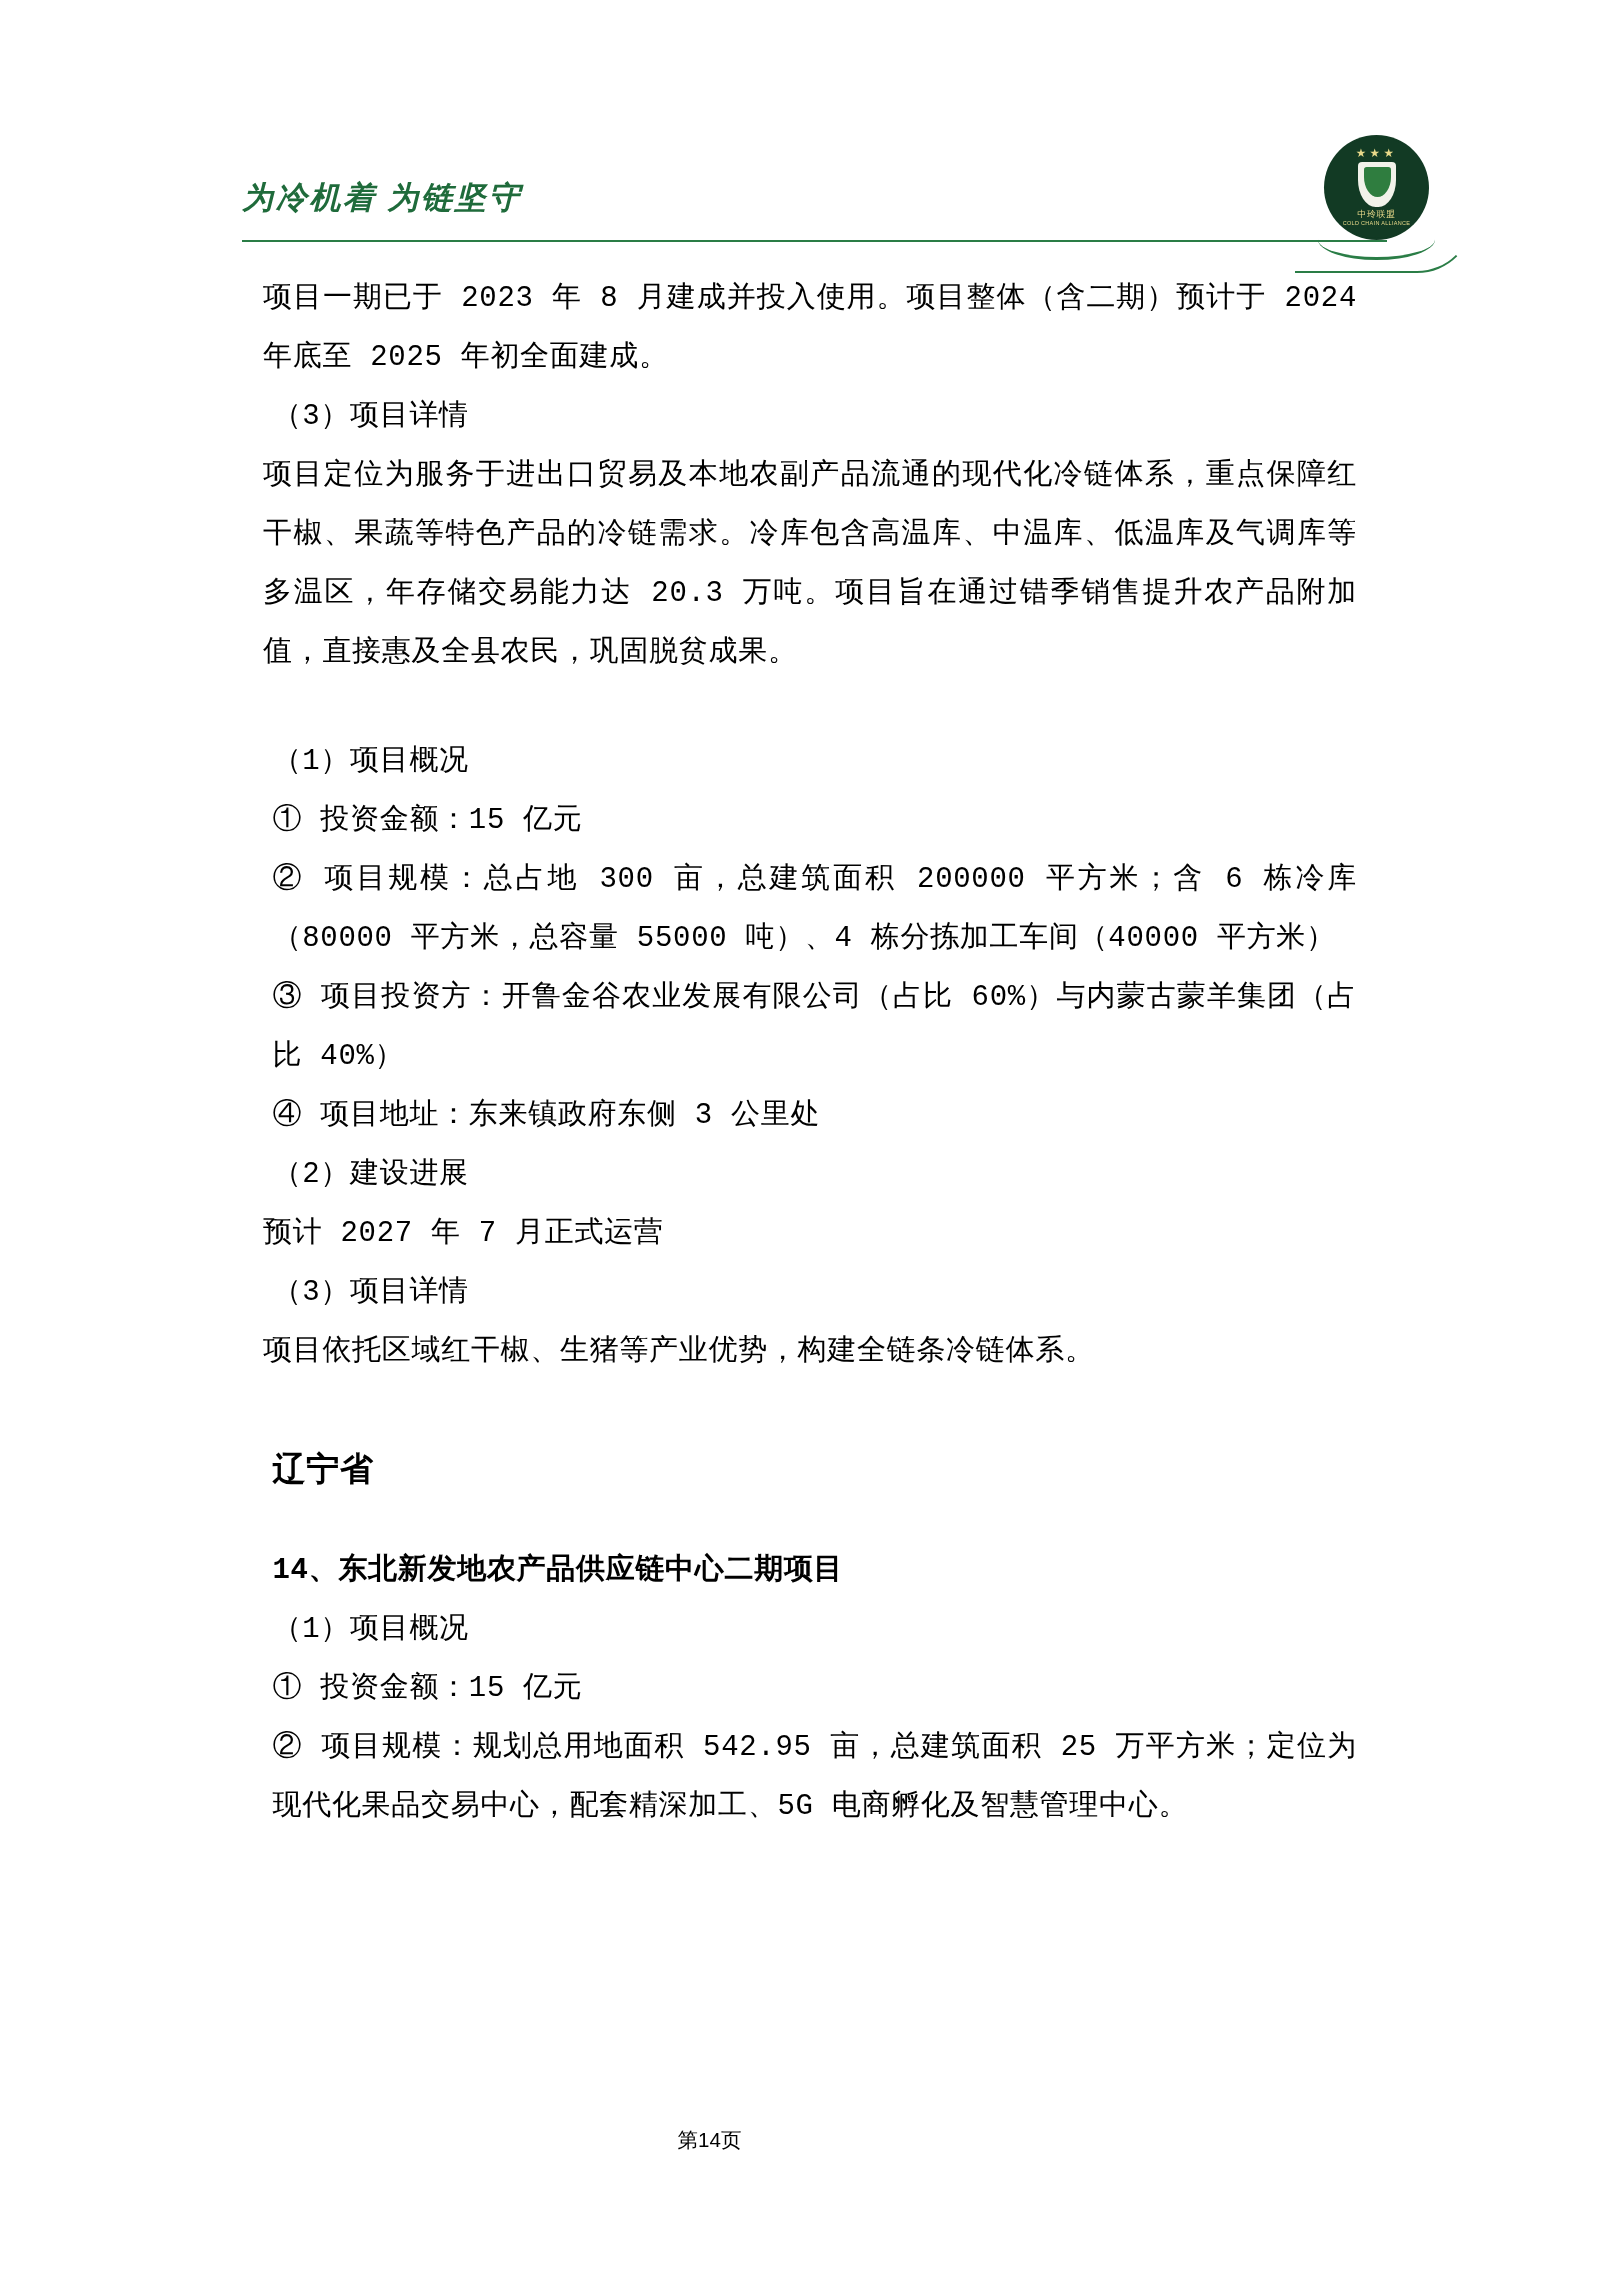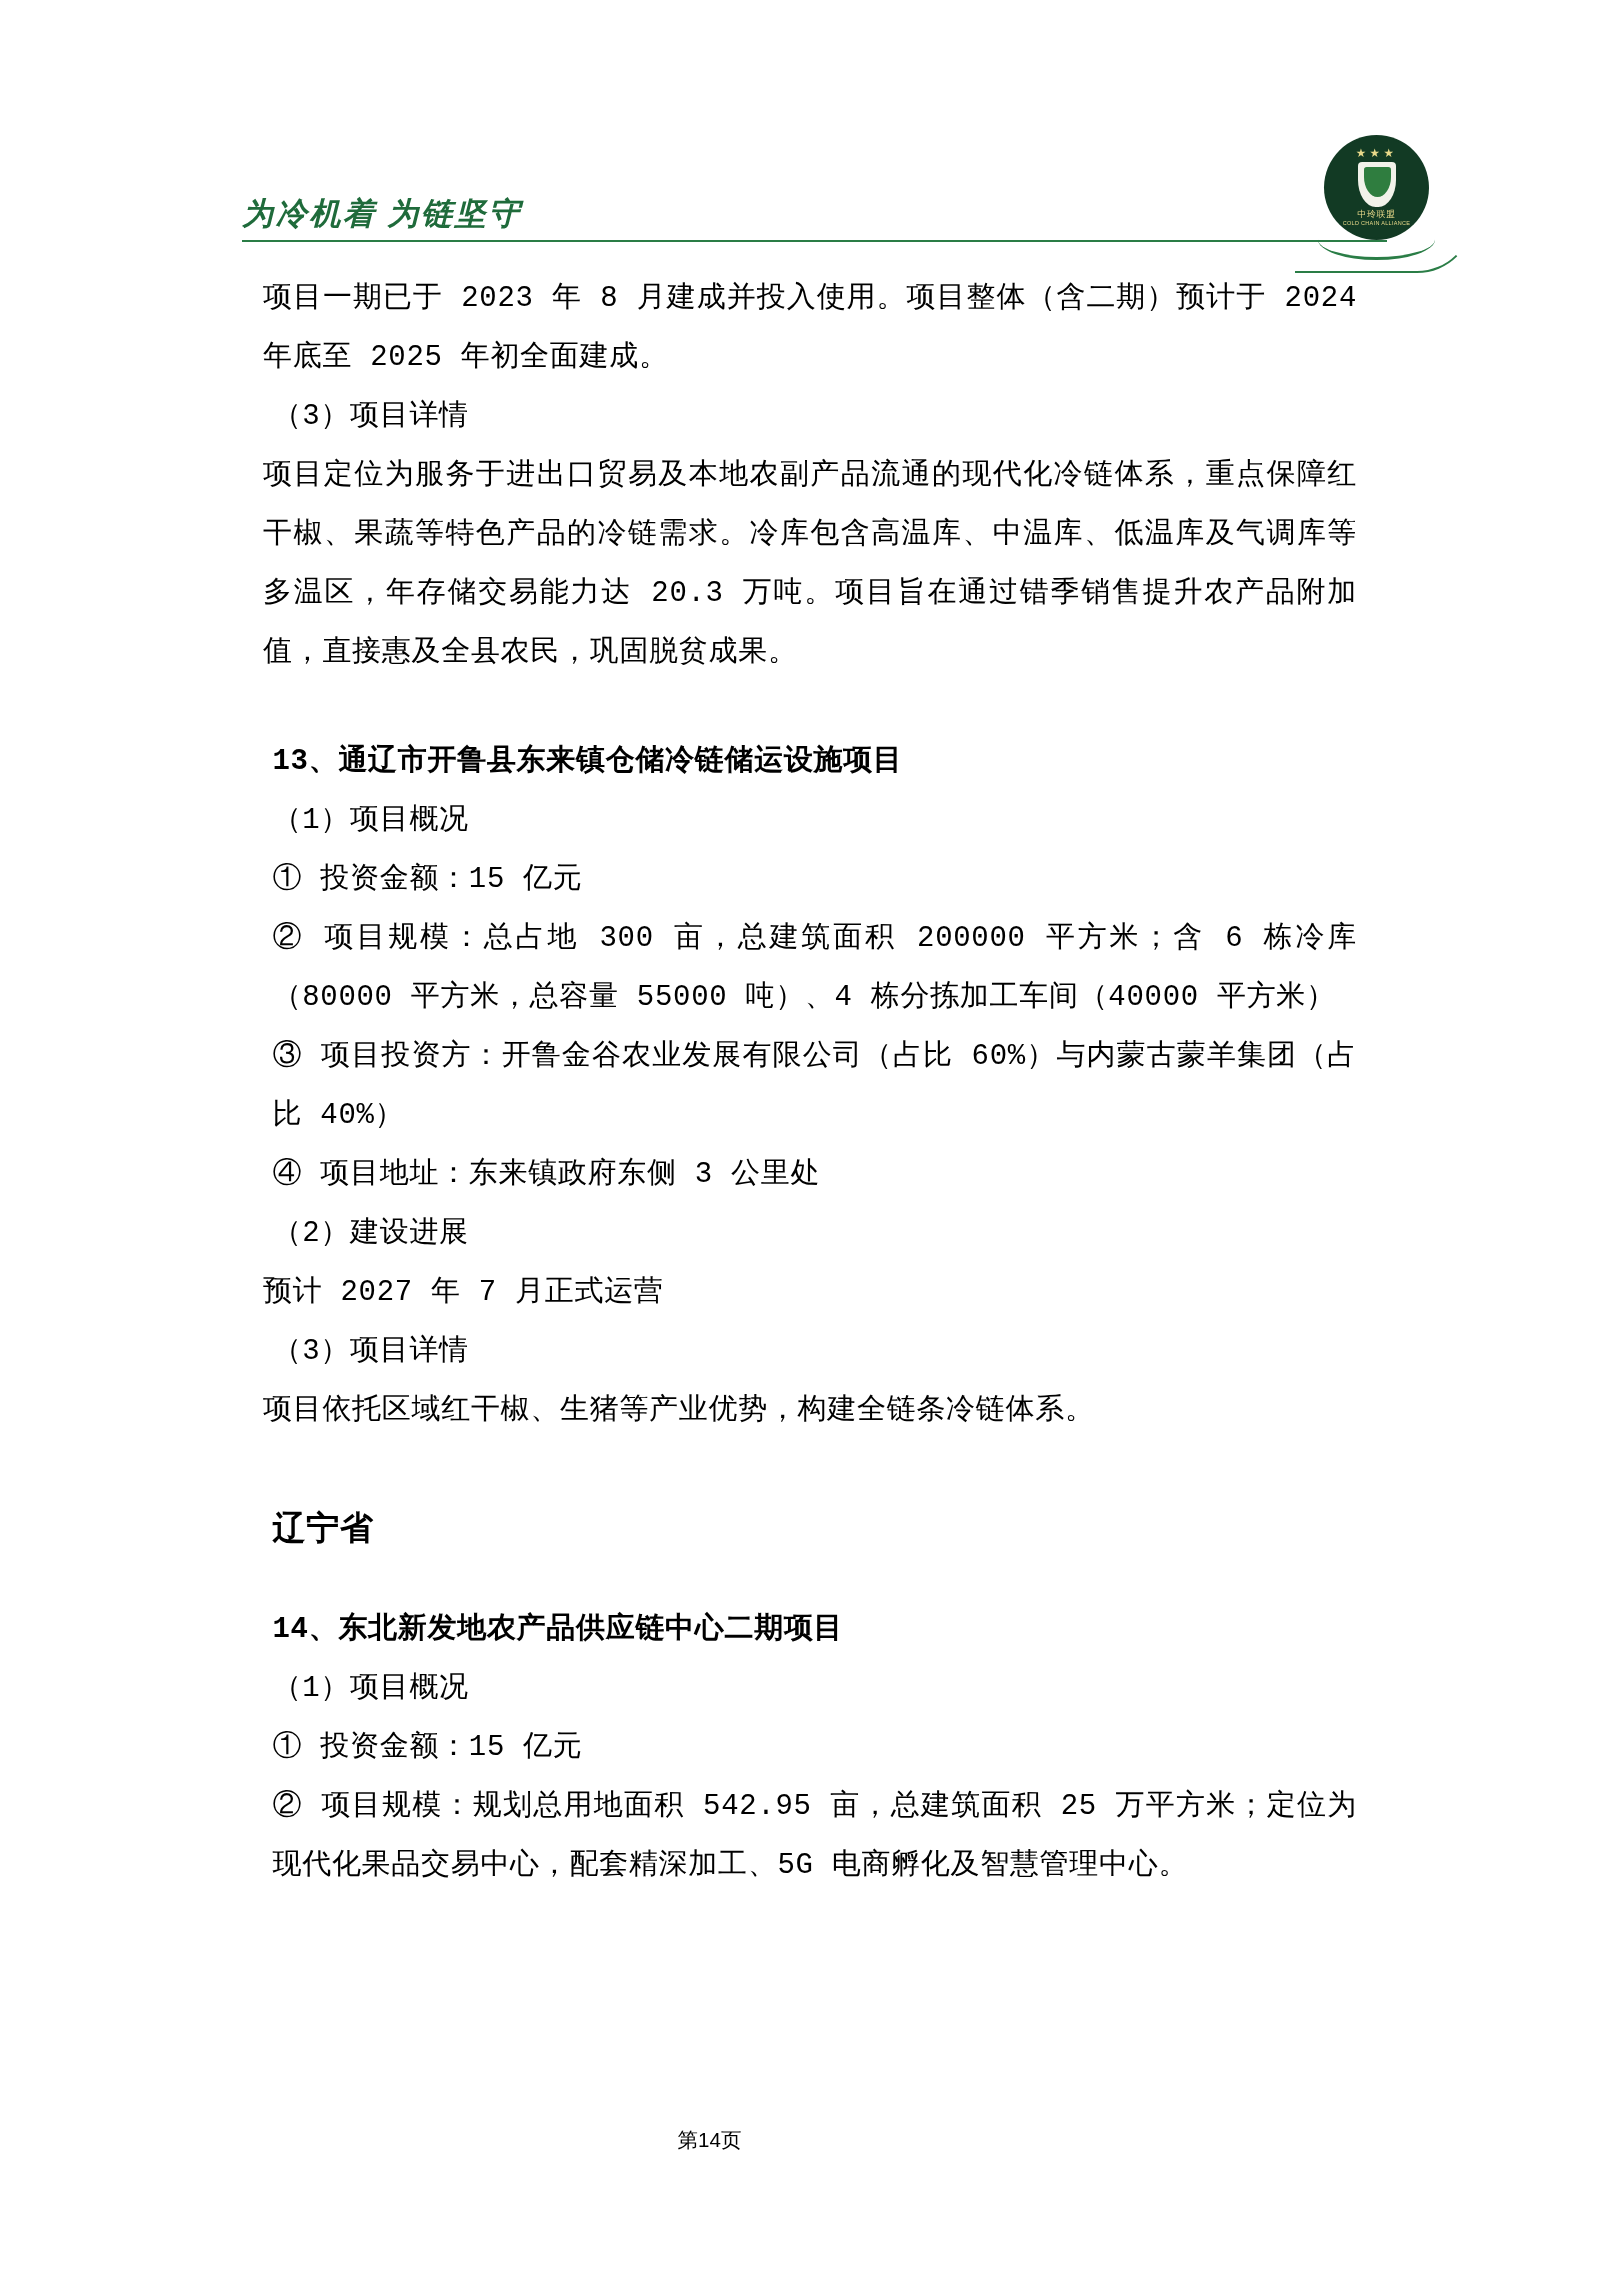--- a/index.html
+++ b/index.html
@@ -23,21 +23,21 @@
   .header {
     position: absolute;
     top: 82px;
     left: 0;
     width: 1623px;
     height: 136px;
   }
   .header-slogan {
     position: absolute;
     left: 242px;
-    top: 111px;
+    top: 95px;
     font-family: "Liberation Serif", serif;
     font-size: 31px;
     font-weight: bold;
     font-style: italic;
     color: #1f6b3b;
     letter-spacing: 2.7px;
     white-space: nowrap;
   }
   .header-rule {
     position: absolute;
@@ -205,21 +205,20 @@
   </div>
 
   <div class="content">
 
     <p>项目一期已于 2023 年 8 月建成并投入使用。项目整体（含二期）预计于 2024 年底至 2025 年初全面建成。</p>
     <p class="ind1">（3）项目详情</p>
     <p>项目定位为服务于进出口贸易及本地农副产品流通的现代化冷链体系，重点保障红干椒、果蔬等特色产品的冷链需求。冷库包含高温库、中温库、低温库及气调库等多温区，年存储交易能力达 20.3 万吨。项目旨在通过错季销售提升农产品附加值，直接惠及全县农民，巩固脱贫成果。</p>
 
     <div class="gap-lg"></div>
 
-    <p class="section-title ind1">13、通辽市开鲁县东来镇仓储冷链储运设施项目</p>
     <p class="ind1">（1）项目概况</p>
     <p class="ind1">① 投资金额：15 亿元</p>
     <p class="ind1">② 项目规模：总占地 300 亩，总建筑面积 200000 平方米；含 6 栋冷库（80000 平方米，总容量 55000 吨）、4 栋分拣加工车间（40000 平方米）</p>
     <p class="ind1">③ 项目投资方：开鲁金谷农业发展有限公司（占比 60%）与内蒙古蒙羊集团（占比 40%）</p>
     <p class="ind1">④ 项目地址：东来镇政府东侧 3 公里处</p>
     <p class="ind1">（2）建设进展</p>
     <p>预计 2027 年 7 月正式运营</p>
     <p class="ind1">（3）项目详情</p>
     <p>项目依托区域红干椒、生猪等产业优势，构建全链条冷链体系。</p>
 

